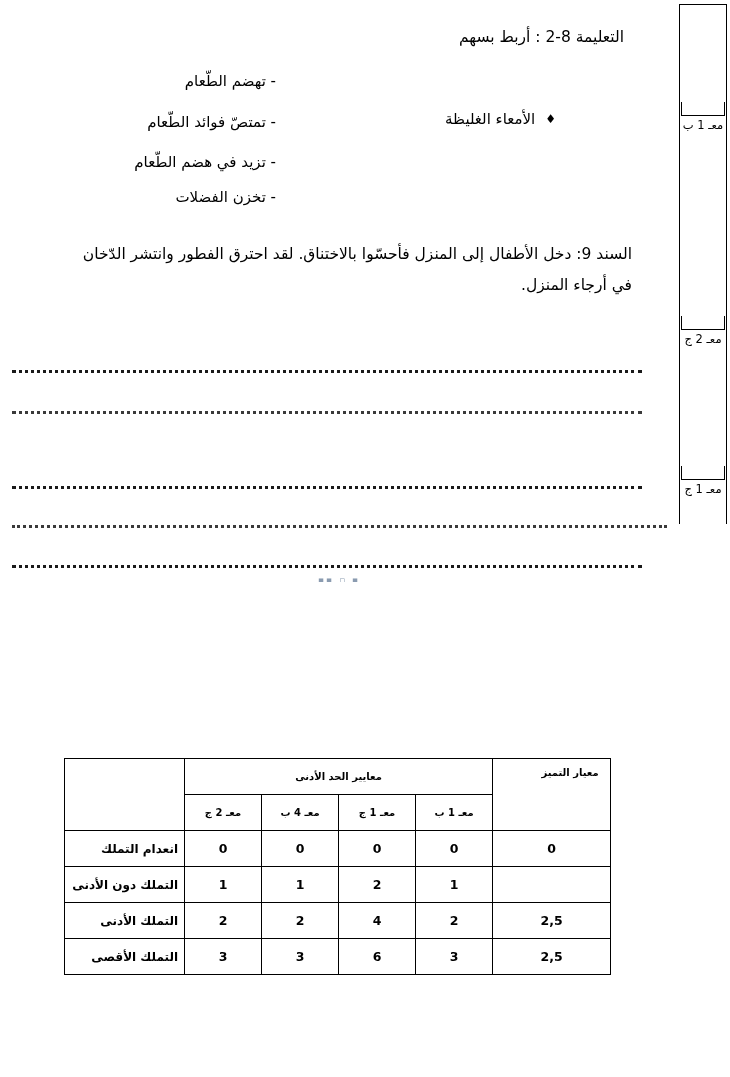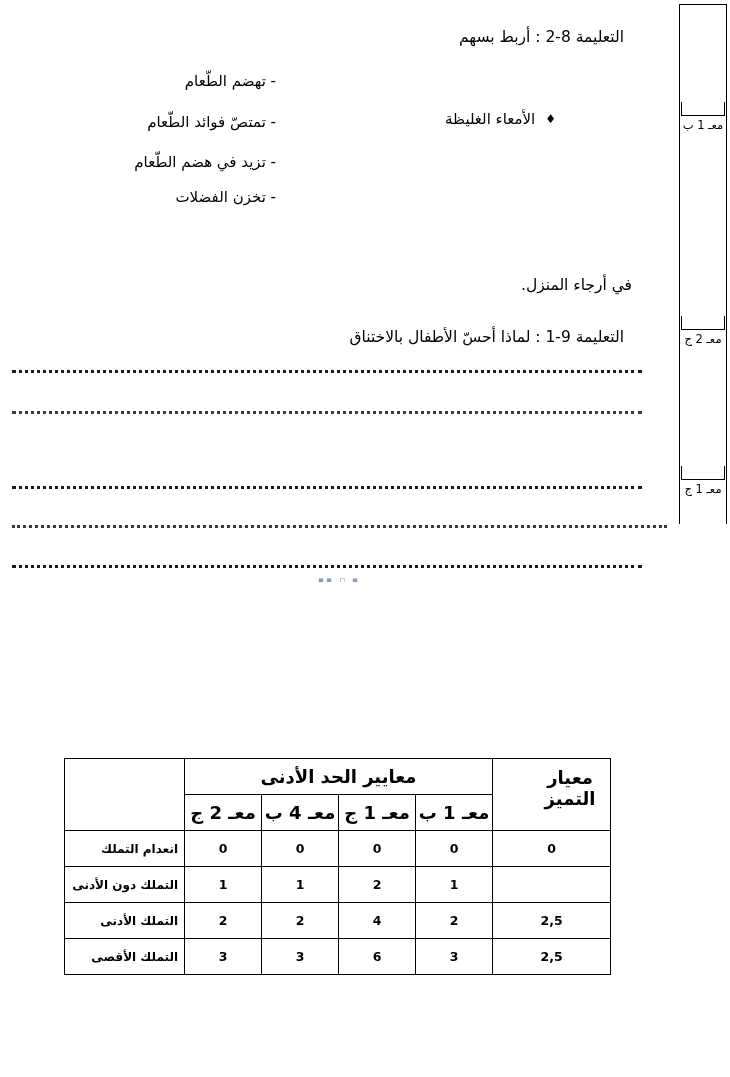--- a/index.html
+++ b/index.html
@@ -146,21 +146,21 @@
   #score-table td, #score-table th {
     border: 1.4px solid #000;
     text-align: center;
     vertical-align: middle;
     font-size: 12.5px;
     font-weight: bold;
     padding: 0;
     height: 35px;
   }
   #score-table th {
-    font-size: 18px;
+    font-size: 10px;
   }
   #score-table td.rowlabel {
     font-size: 12px;
     font-weight: bold;
     padding-right: 6px;
     text-align: right;
   }
   .col-empty { width: 120px; }
   .col-crit  { width: 77px; }
   .col-exc   { width: 118px; }
@@ -192,23 +192,23 @@
 
   <div class="bullet-row" style="top:110px; right:104px;">
     <span class="diamond">♦</span><span>الأمعاء الغليظة</span>
   </div>
 
   <div class="match-item" style="top:72px;  right:384px;">- تهضم الطّعام</div>
   <div class="match-item" style="top:113px; right:384px;">- تمتصّ فوائد الطّعام</div>
   <div class="match-item" style="top:153px; right:384px;">- تزيد في هضم الطّعام</div>
   <div class="match-item" style="top:188px; right:384px;">- تخزن الفضلات</div>
 
+  <div class="para" style="top:240px; right:28px; width:630px;">السند 9: دخل الأطفال إلى المنزل فأحسّوا بالاختناق. لقد احترق الفطور وانتشر الدّخان</div>
   <div class="para" style="top:271px; right:28px; width:630px;">في أرجاء المنزل.</div>
 
-  <div class="line-rtl instr" style="top:327px; right:36px;">التعليمة 9-1 : لماذا أحسّ الأطفال بالاختناق</div>
 
   <div class="dotline" style="top:370px; left:12px; width:630px;"></div>
   <div class="dotline light" style="top:411px; left:12px; width:630px;"></div>
 
 
   <div class="dotline" style="top:486px; left:12px; width:630px;"></div>
   <div class="dotline light" style="top:525px; left:12px; width:655px;"></div>
   <div class="dotline" style="top:565px; left:12px; width:630px;"></div>
 
   <div class="smudge" style="top:575px; left:300px; width:60px;">▪ ▫ ▪▪</div>

